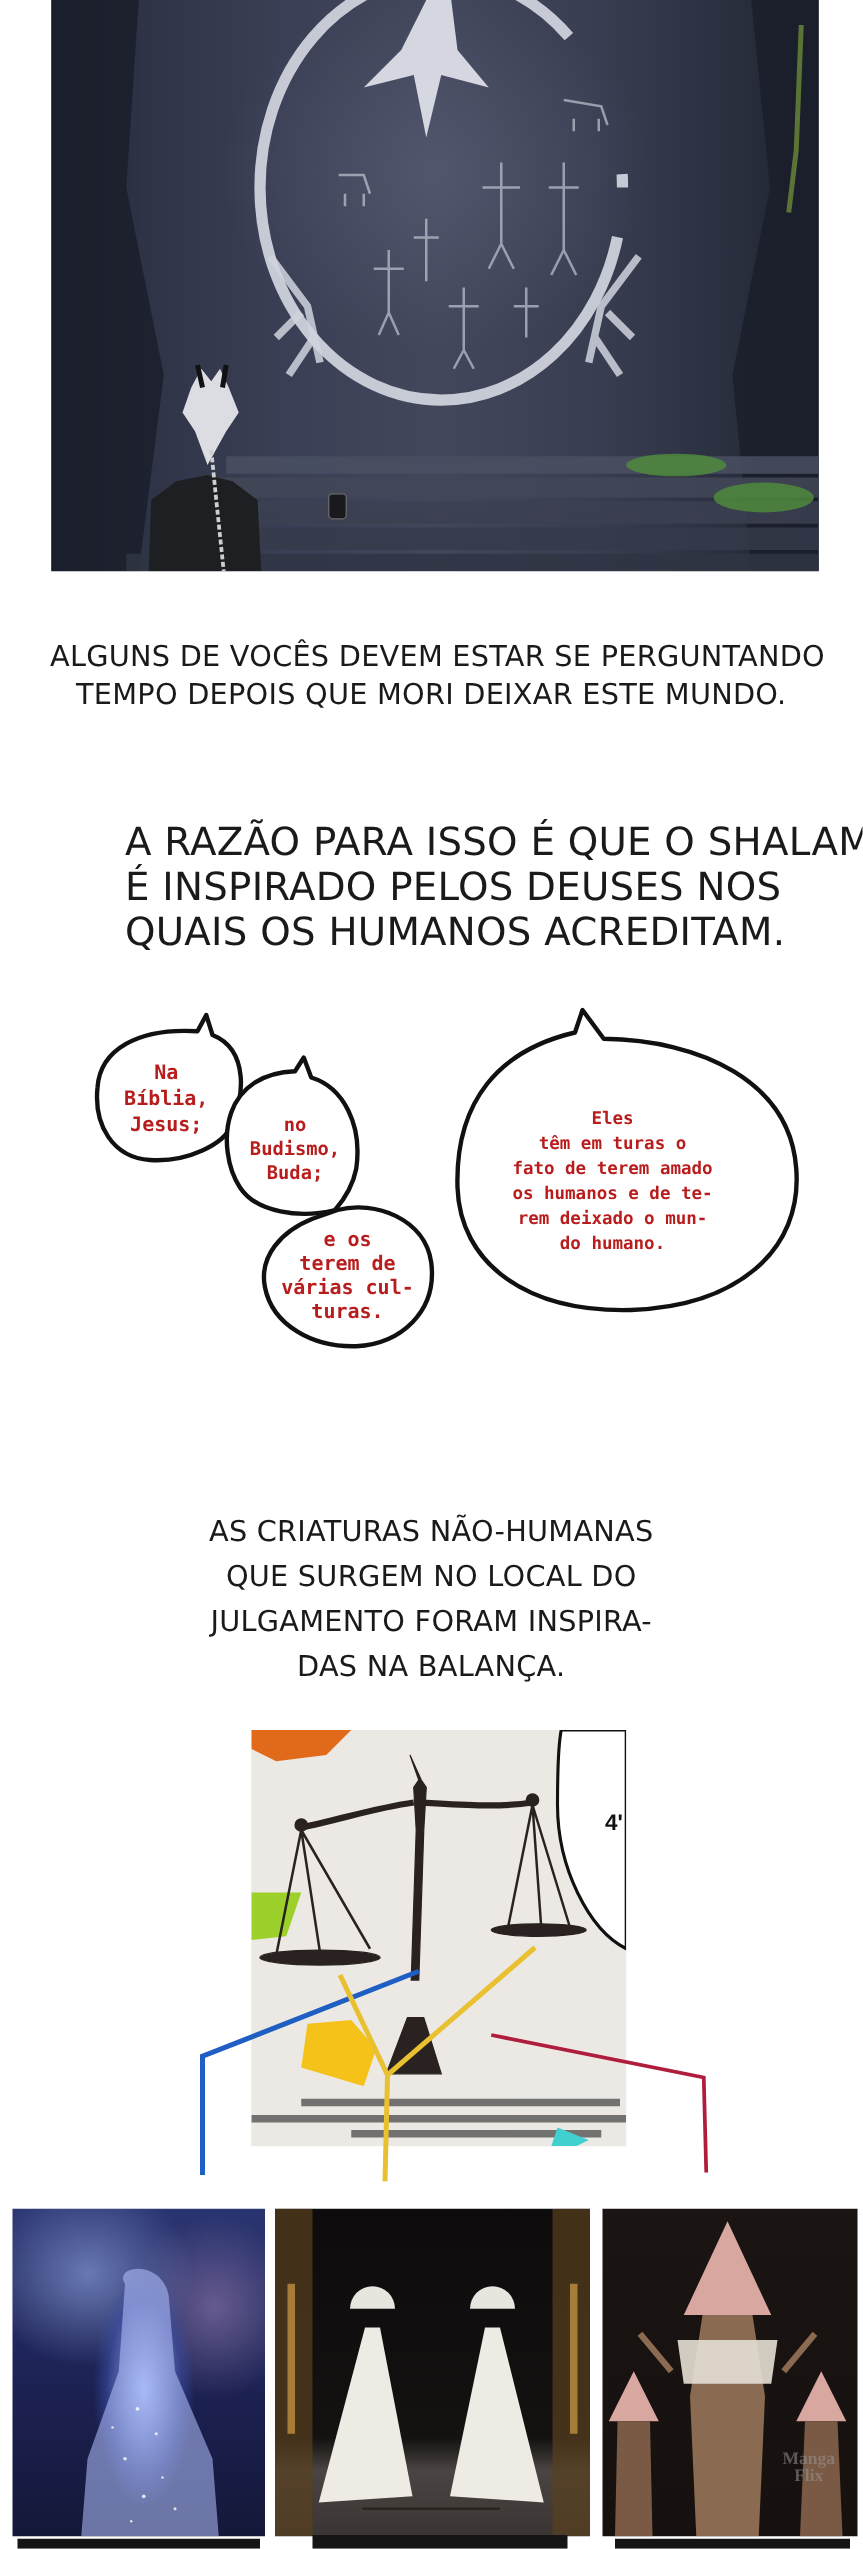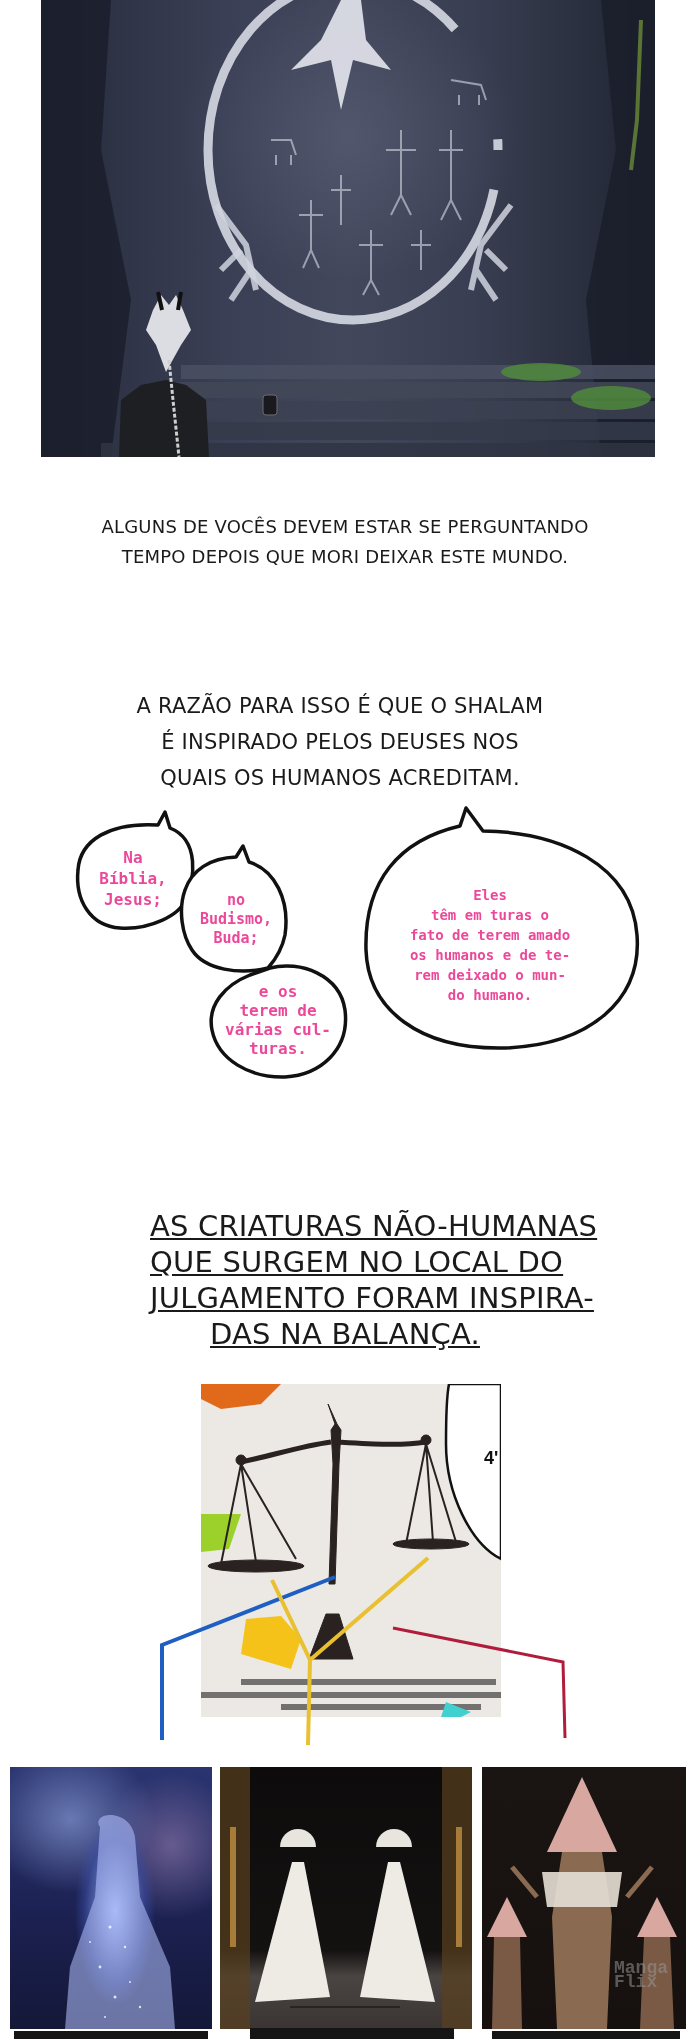--- a/index.html
+++ b/index.html
@@ -16,29 +16,29 @@
         linear-gradient(90deg, #1f2333 0%, #2e3346 12%, #3a3f55 30%, #42475c 50%, #3a3e52 70%, #2b3040 88%, #1e2230 100%);
       overflow: hidden;
     }
     .cave-panel svg { position: absolute; left: 0; top: 0; }
 
     
     .narration {
       text-align: center; font-family: "DejaVu Sans", sans-serif; color: #1a1a1a;
       letter-spacing: 0.2px;
     }
-    .narr-1 { left: 40px; top: 512px; width: 610px; font-size: 18px; line-height: 29.5px; }
-    .narr-2 { left: 100px; top: 688px; width: 480px; font-size: 21px; line-height: 36px; }
-    .narr-3 { left: 150px; top: 1208px; width: 390px; font-size: 29px; line-height: 36px; text-decoration: underline; }
+    .narr-1 { left: 40px; top: 512px; width: 610px; font-size: 23px; line-height: 29.5px; }
+    .narr-2 { left: 100px; top: 656px; width: 480px; font-size: 31px; line-height: 36px; }
+    .narr-3 { left: 150px; top: 1208px; width: 390px; font-size: 23px; line-height: 36px; }
     .narration span { display: block; white-space: nowrap; }
 
     
     .bubble-text {
       position: absolute; text-align: center; font-family: "DejaVu Sans Mono", monospace;
-      color: #ec4899; font-weight: bold;
+      color: #b91c1c; font-weight: bold;
     }
     .bubble-text span { display: block; white-space: nowrap; }
 
     
     .scale-panel {
       left: 201px; top: 1384px; width: 300px; height: 333px;
       background: #ece9e4; overflow: hidden;
     }
 
     
@@ -53,22 +53,22 @@
     }
     .img-robes {
       left: 220px; top: 1767px; width: 252px; height: 262px;
       background: linear-gradient(180deg, #0d0b0b 0%, #141111 70%, #4a4542 80%, #3a3532 100%);
     }
     .img-creatures {
       left: 482px; top: 1767px; width: 204px; height: 262px;
       background: linear-gradient(180deg, #1a1412 0%, #16110f 100%);
     }
     .watermark {
-      position: absolute; right: 18px; bottom: 40px; font-family: Liberation Mono, monospace;
-      font-size: 18px; color: rgba(150,150,150,0.55); font-weight: bold; line-height: 14px; text-align: left;
+      position: absolute; right: 18px; bottom: 40px; font-family: Liberation Serif, serif;
+      font-size: 14px; color: rgba(150,150,150,0.55); font-weight: bold; line-height: 14px; text-align: center;
     }
     .row-next { top: 2031px; height: 8px; background: #151515; }
   </style>
 </head>
 <body>
 
 <div class="abs cave-panel">
   <svg width="614" height="457" viewBox="0 0 614 457">
 
     <path d="M0 0 L70 0 L60 150 L90 300 L70 457 L0 457 Z" fill="#1b1f2c" opacity="0.85"></path>

